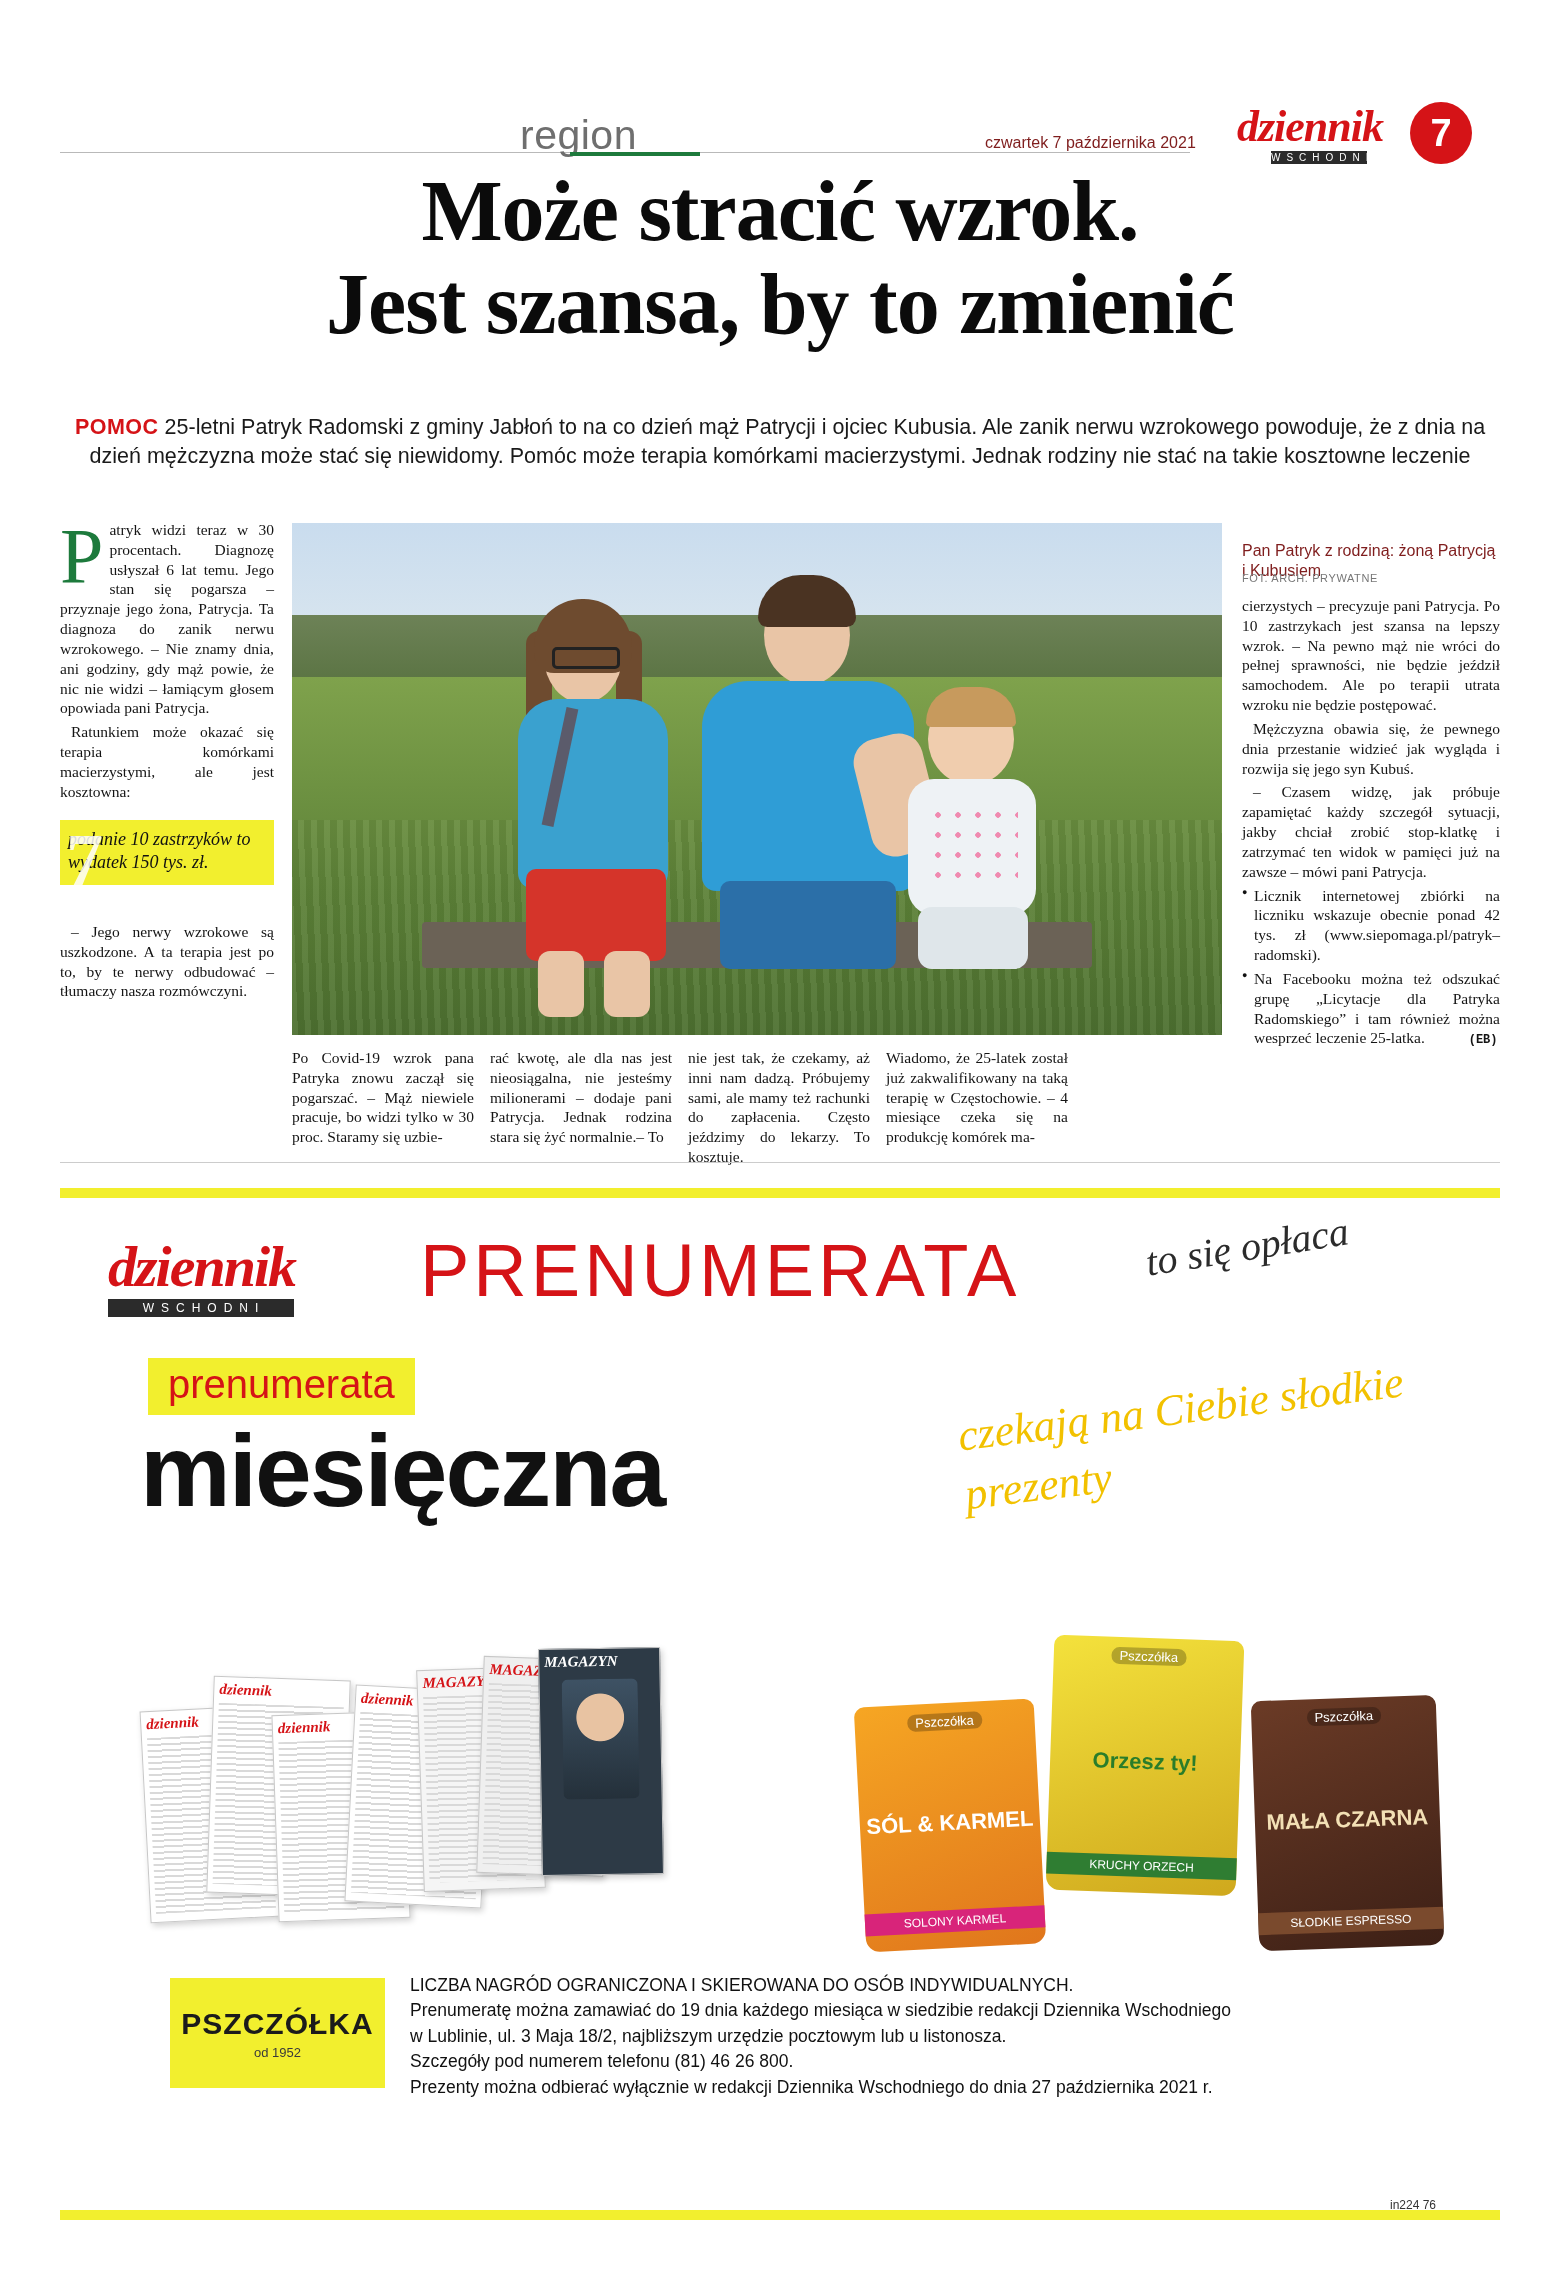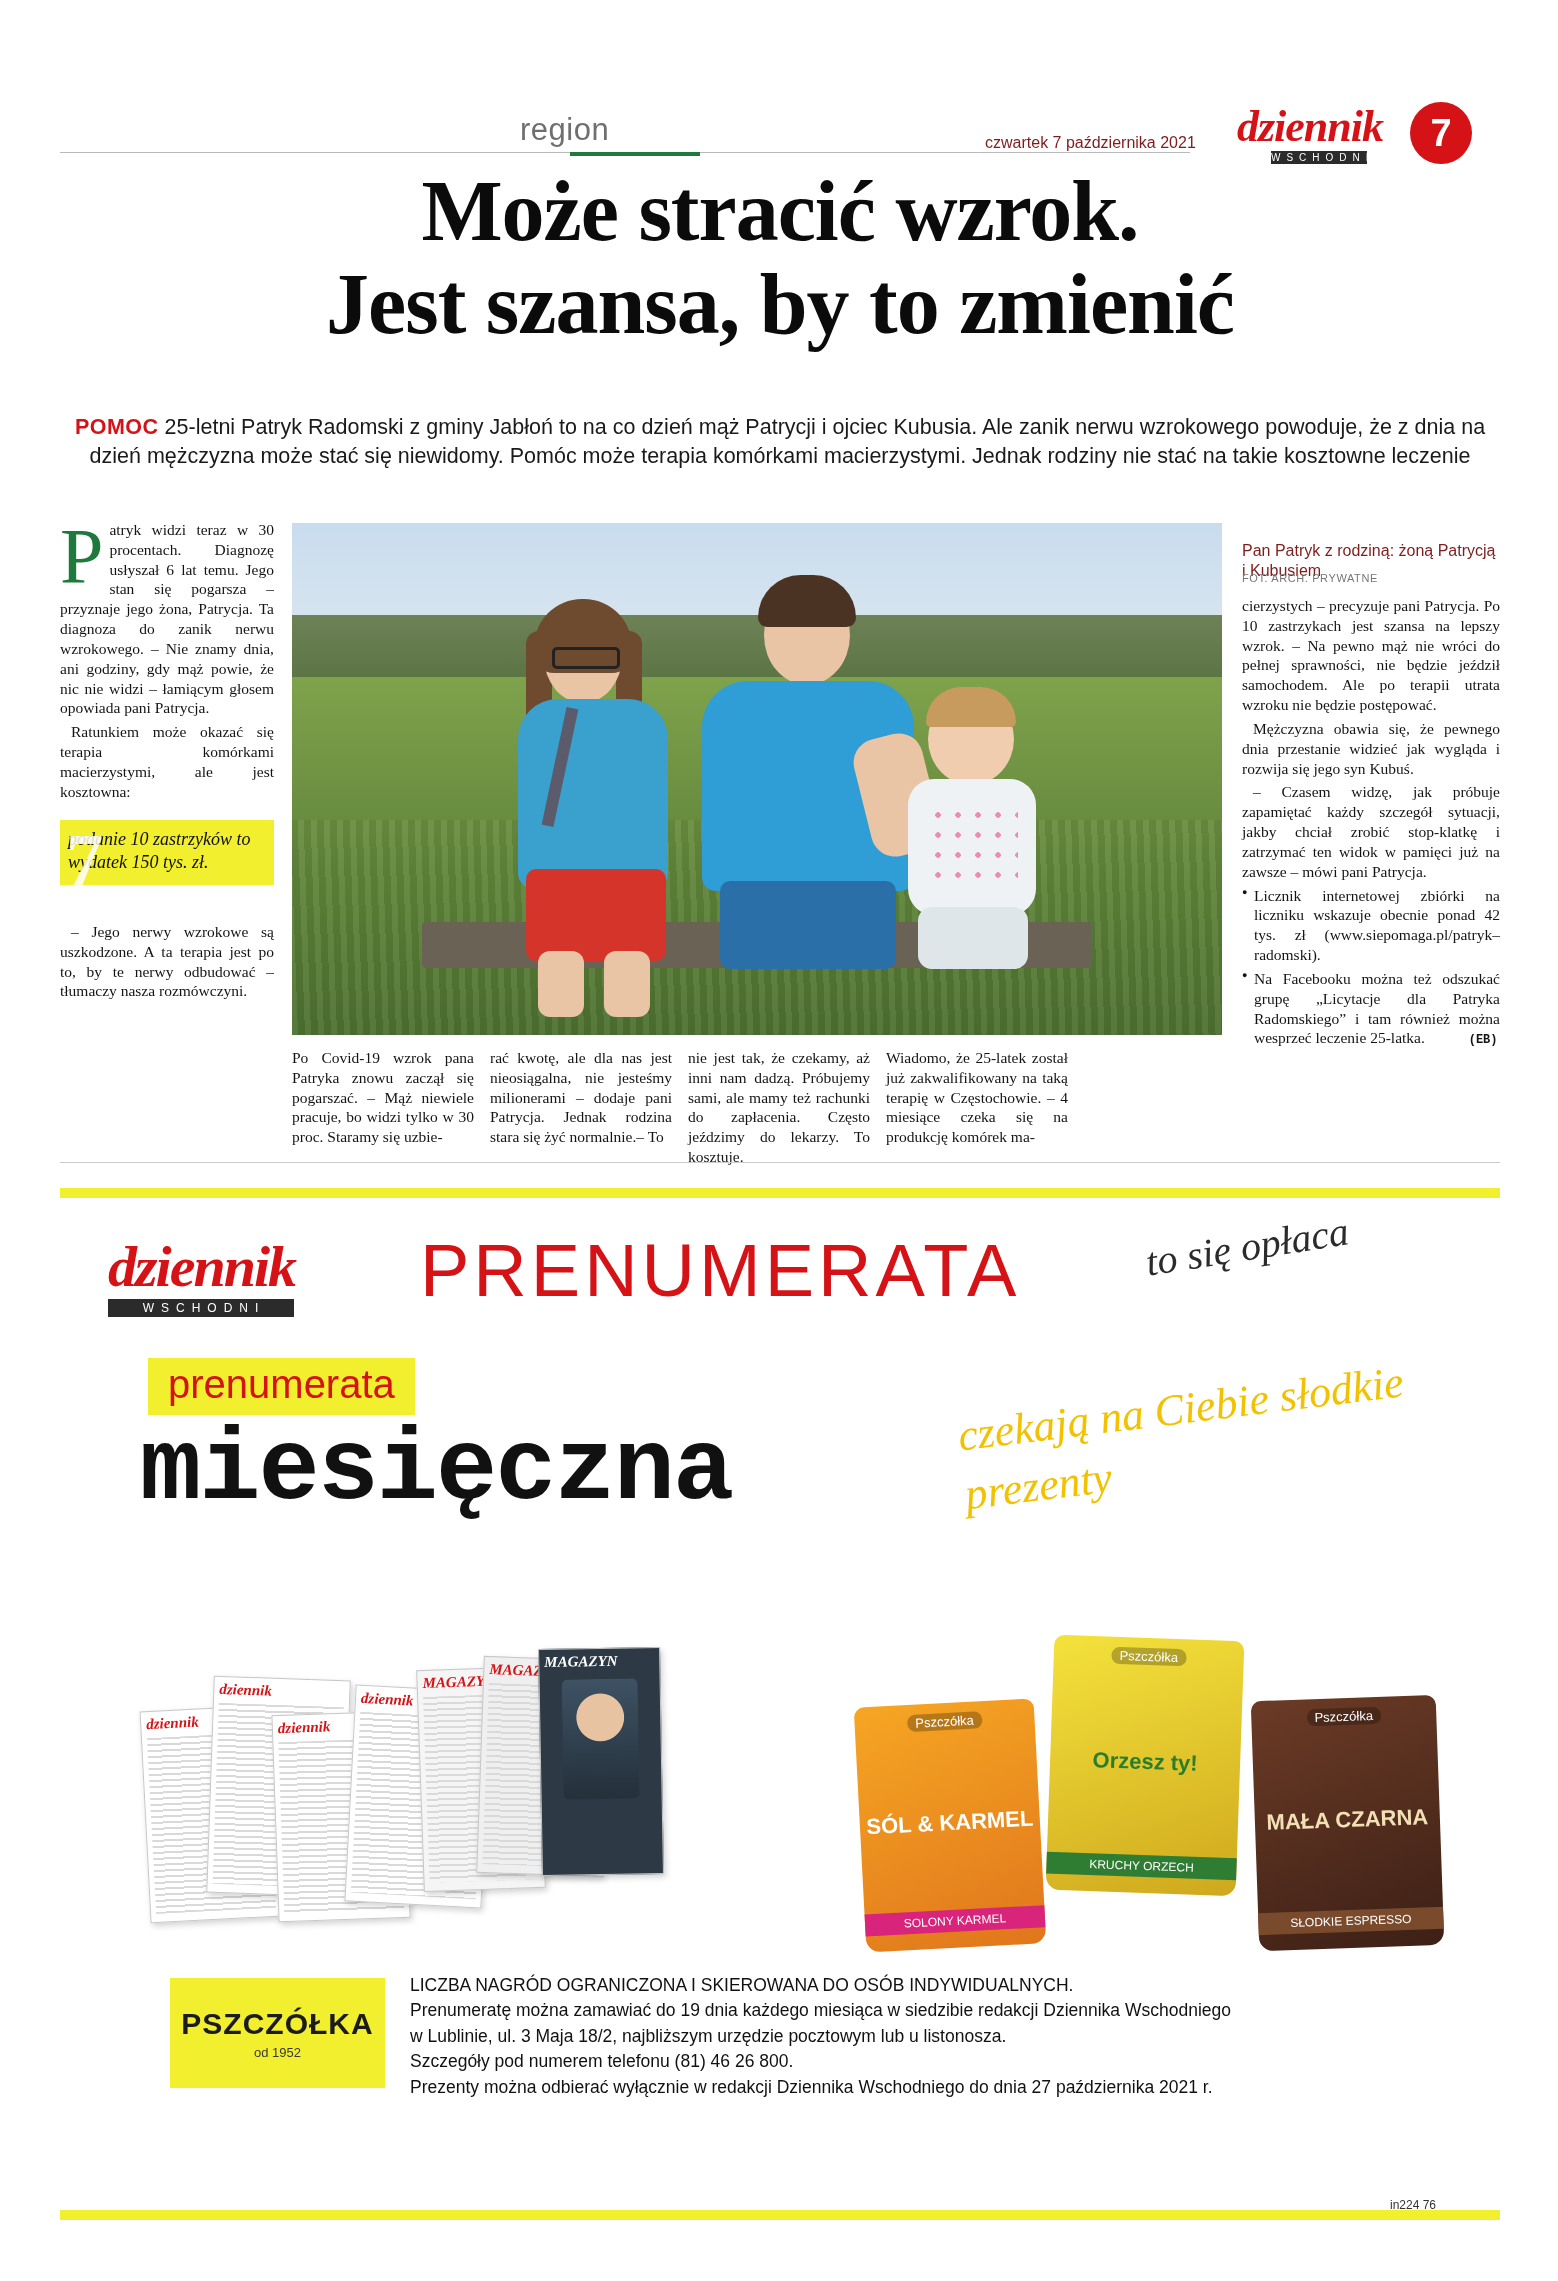--- a/index.html
+++ b/index.html
@@ -19,21 +19,21 @@
     position: absolute;
     left: 0; top: 0;
     width: 1558px;
     height: 2281px;
   }
   .section-label {
     position: absolute;
     left: 520px;
     top: 112px;
     font-family: "Liberation Sans", sans-serif;
-    font-size: 31px;
+    font-size: 41px;
     color: #6f6f6f;
     letter-spacing: 0.5px;
   }
   .section-underline {
     position: absolute;
     left: 570px;
     top: 152px;
     width: 130px;
     height: 4px;
     background: #1d7a3c;
@@ -362,21 +362,21 @@
     background: #f2ef2e;
     font-family: "Liberation Sans", sans-serif;
     font-size: 40px;
     color: #d51317;
     padding: 4px 20px 8px 20px;
   }
   .ad-monthly {
     position: absolute;
     left: 80px;
     top: 215px;
-    font-family: Liberation Mono, monospace;
+    font-family: Liberation Sans, sans-serif;
     font-weight: bold;
     font-size: 102px;
     letter-spacing: -2px;
     color: #111;
   }
   .ad-price {
     position: absolute;
     left: 318px;
     top: 310px;
     font-family: "Liberation Sans", sans-serif;

